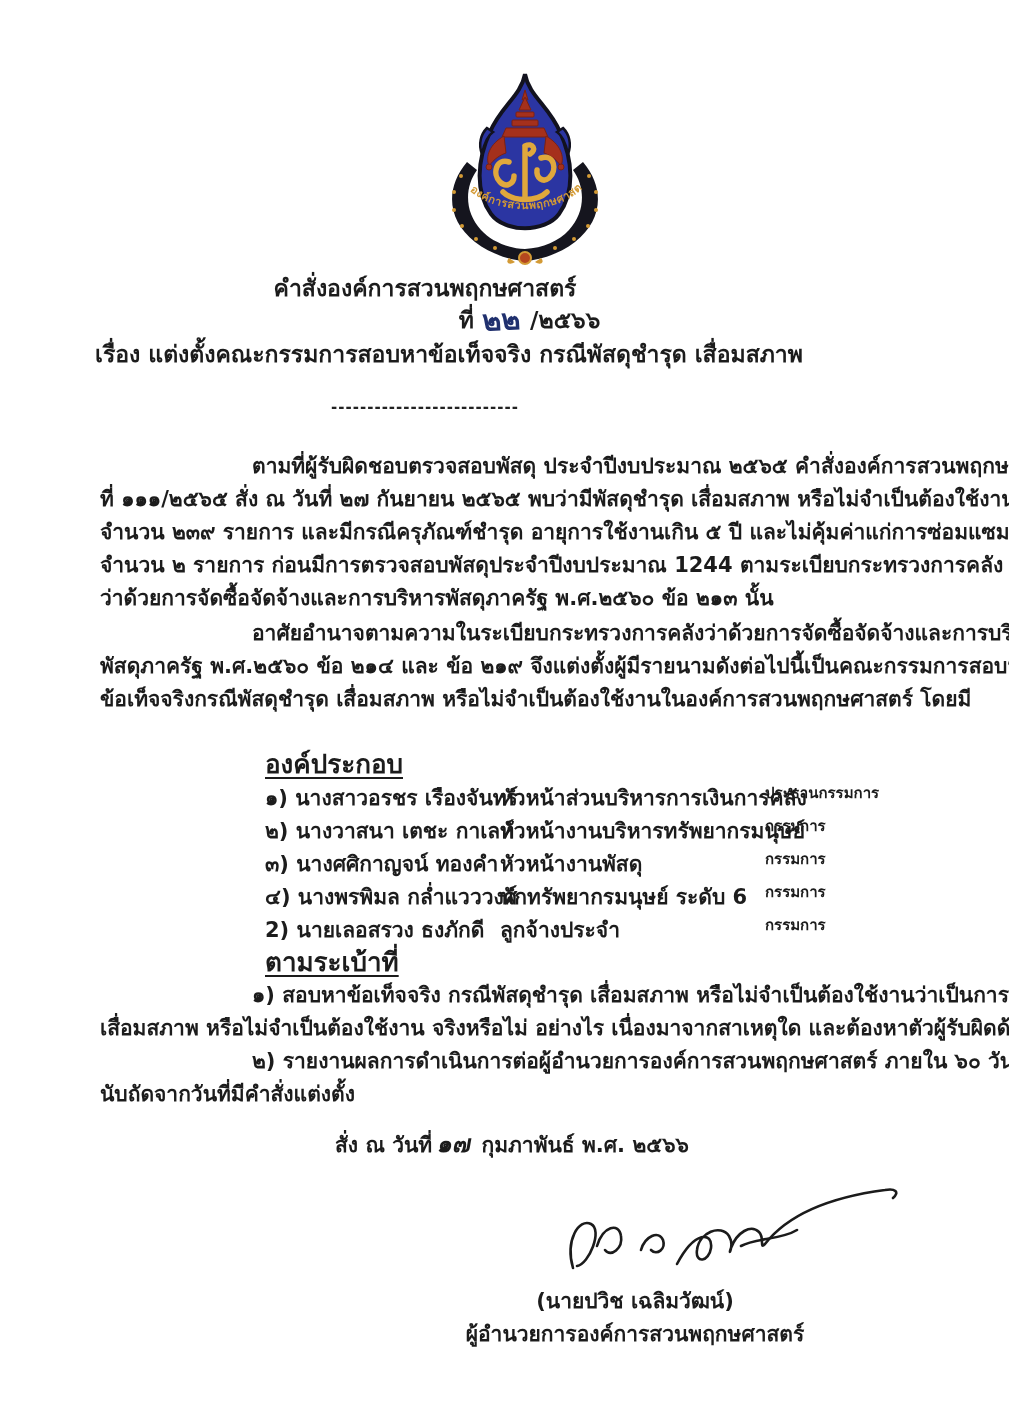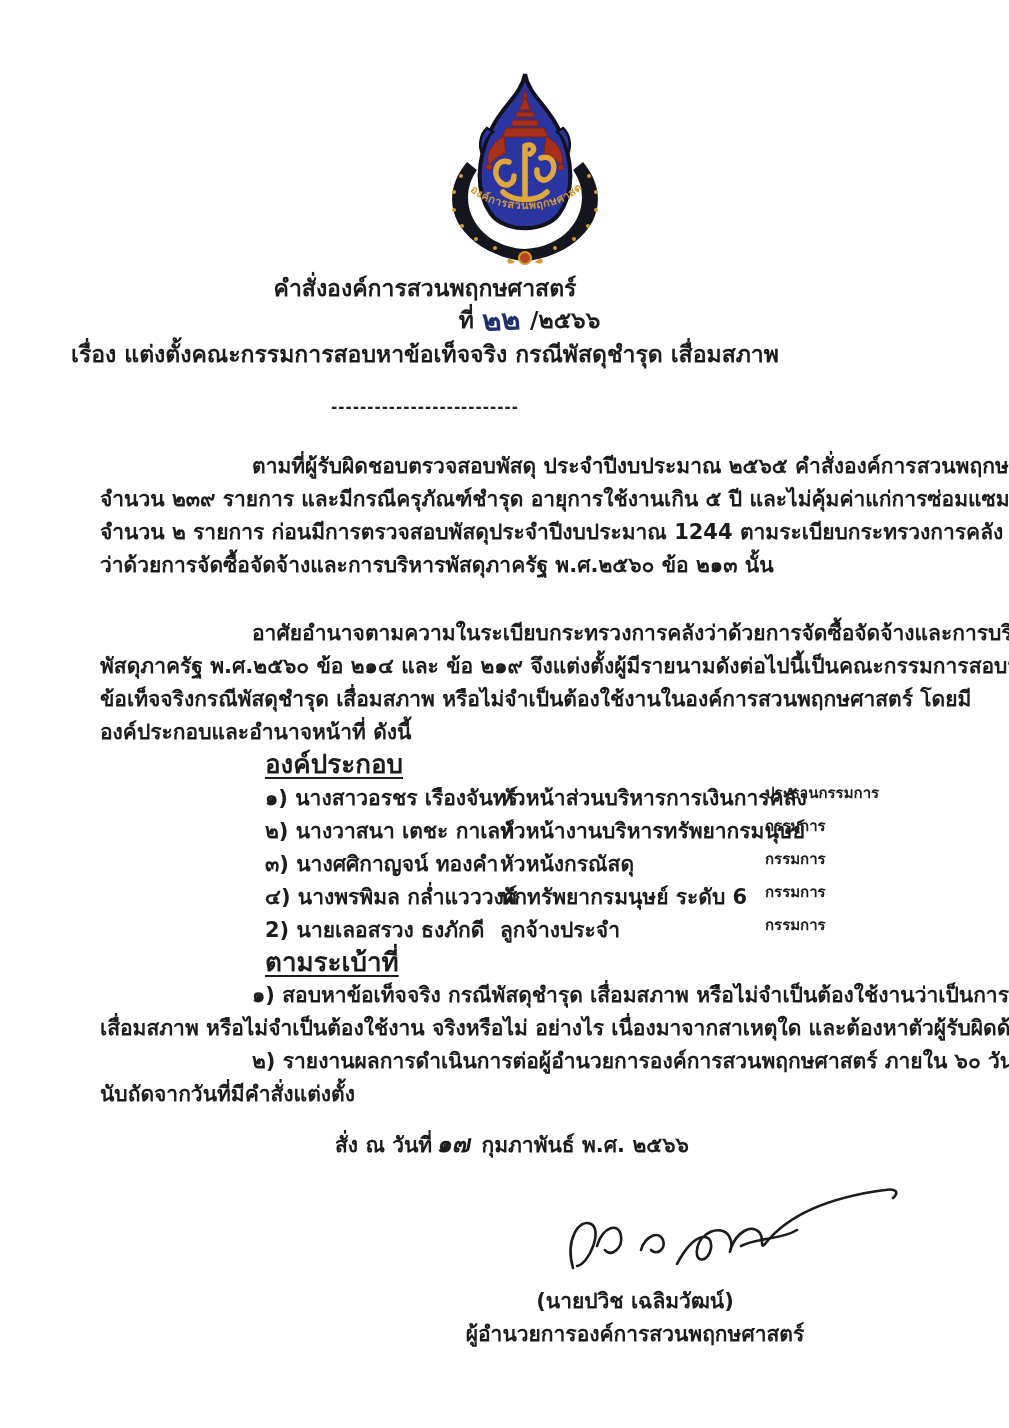--- a/index.html
+++ b/index.html
@@ -104,52 +104,52 @@
       <path d="M98,192 C104,196 108,192 104,188 Z" fill="#d39a35"></path>
     </g>
   </svg>
 
   <div class="abs center hdr" style="top:272px;">คำสั่งองค์การสวนพฤกษศาสตร์</div>
 
   <div class="abs hdr" style="left:25px;top:302px;width:1009px;text-align:center;">
     <span>ที่</span><span class="hand-number">๒๒</span><span>/๒๕๖๖</span>
   </div>
 
-  <div class="abs center hdr" style="top:338px;">เรื่อง  แต่งตั้งคณะกรรมการสอบหาข้อเท็จจริง กรณีพัสดุชำรุด เสื่อมสภาพ</div>
+  <div class="abs center hdr" style="top:338px;margin-left:24px;">เรื่อง  แต่งตั้งคณะกรรมการสอบหาข้อเท็จจริง กรณีพัสดุชำรุด เสื่อมสภาพ</div>
   <div class="abs center divider" style="top:398px;">--------------------------</div>
 
   <div class="abs" style="left:100px;top:450px;width:830px;">
     <div class="body-line indent">ตามที่ผู้รับผิดชอบตรวจสอบพัสดุ ประจำปีงบประมาณ ๒๕๖๕ คำสั่งองค์การสวนพฤกษศาสตร์</div>
+    <div class="body-line">ที่ ๑๑๑/๒๕๖๕ สั่ง ณ วันที่ ๒๗ กันยายน ๒๕๖๕ พบว่ามีพัสดุชำรุด เสื่อมสภาพ หรือไม่จำเป็นต้องใช้งาน</div>
     <div class="body-line">จำนวน ๒๓๙ รายการ และมีกรณีครุภัณฑ์ชำรุด อายุการใช้งานเกิน ๕ ปี และไม่คุ้มค่าแก่การซ่อมแซม</div>
     <div class="body-line">จำนวน ๒ รายการ ก่อนมีการตรวจสอบพัสดุประจำปีงบประมาณ 1244 ตามระเบียบกระทรวงการคลัง</div>
     <div class="body-line">ว่าด้วยการจัดซื้อจัดจ้างและการบริหารพัสดุภาครัฐ พ.ศ.๒๕๖๐ ข้อ ๒๑๓ นั้น</div>
   </div>
 
   <div class="abs" style="left:100px;top:617px;width:830px;">
     <div class="body-line indent">อาศัยอำนาจตามความในระเบียบกระทรวงการคลังว่าด้วยการจัดซื้อจัดจ้างและการบริหาร</div>
     <div class="body-line">พัสดุภาครัฐ พ.ศ.๒๕๖๐ ข้อ ๒๑๔ และ ข้อ ๒๑๙ จึงแต่งตั้งผู้มีรายนามดังต่อไปนี้เป็นคณะกรรมการสอบหา</div>
     <div class="body-line">ข้อเท็จจริงกรณีพัสดุชำรุด เสื่อมสภาพ หรือไม่จำเป็นต้องใช้งานในองค์การสวนพฤกษศาสตร์ โดยมี</div>
-    <div class="body-line">องค์ประกอบและอำนาจหน้าที่ ดังนี้</div>
   </div>
 
   <div class="abs section-heading" style="left:265px;top:748px;">องค์ประกอบ</div>
 
   <div class="member-row" style="left:265px;top:781px;width:660px;">
     <span class="member-name">๑) นางสาวอรชร เรืองจันทร์</span>
     <span class="member-pos">หัวหน้าส่วนบริหารการเงินการคลัง</span>
     <span class="member-role">ประธานกรรมการ</span>
   </div>
   <div class="member-row" style="left:265px;top:814px;width:660px;">
     <span class="member-name">๒) นางวาสนา เตชะ กาเลท์</span>
     <span class="member-pos">หัวหน้างานบริหารทรัพยากรมนุษย์</span>
     <span class="member-role">กรรมการ</span>
   </div>
   <div class="member-row" style="left:265px;top:847px;width:660px;">
     <span class="member-name">๓) นางศศิกาญจน์ ทองคำ</span>
-    <span class="member-pos">หัวหน้งกรณัสดุ</span>
+    <span class="member-pos">หัวหน้างานพัสดุ</span>
     <span class="member-role">กรรมการ</span>
   </div>
   <div class="member-row" style="left:265px;top:880px;width:660px;">
     <span class="member-name">๔) นางพรพิมล กล่ำแวววงศ์</span>
     <span class="member-pos">นักทรัพยากรมนุษย์ ระดับ 6</span>
     <span class="member-role">กรรมการ</span>
   </div>
   <div class="member-row" style="left:265px;top:913px;width:660px;">
     <span class="member-name">2) นายเลอสรวง ธงภักดี</span>
     <span class="member-pos">ลูกจ้างประจำ</span>

